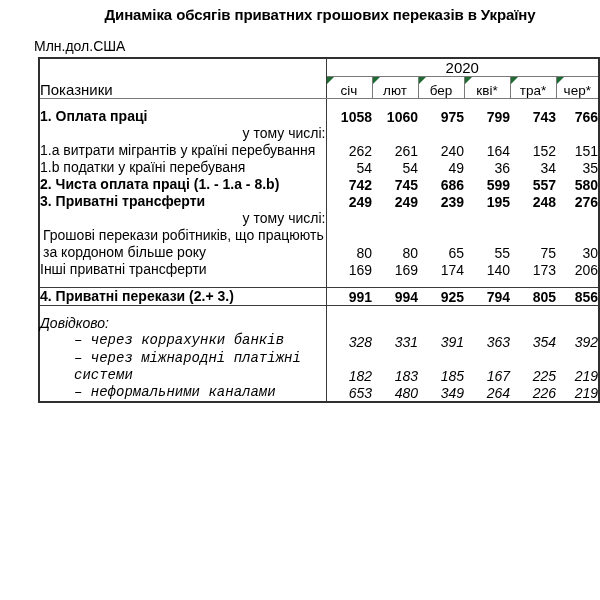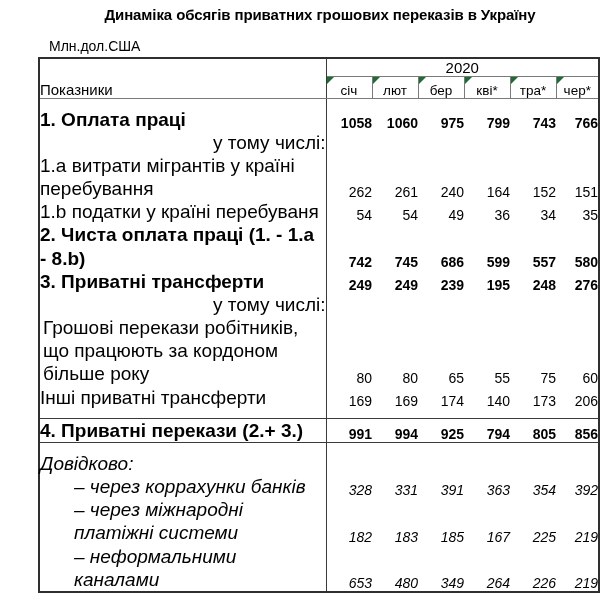--- a/index.html
+++ b/index.html
@@ -30,21 +30,21 @@
     top: 6px;
     width: 600px;
     text-align: center;
     font-size: 15px;
     font-weight: bold;
     letter-spacing: -0.1px;
   }
 
   .units-label {
     position: absolute;
-    left: 29px;
+    left: 14px;
     top: 38px;
     font-size: 14px;
     font-weight: normal;
   }
 
   
   .tbl-wrap {
     position: absolute;
     left: 18px;
     top: 57px;
@@ -108,28 +108,28 @@
     height: 0;
     border-left: 7px solid #1f6b33;
     border-bottom: 7px solid transparent;
   }
 
   
   .lbl {
     text-align: left;
     padding: 2px 4px 3px 4px;
     line-height: 1.22;
-    font-size: 19px;
+    font-size: 14px;
   }
   .lbl.bold     { font-weight: bold; }
   .lbl.indent1  { }
   .lbl.indent2  { padding-left: 3px; }
   .lbl.center   { text-align: right; padding-left: 40px; }
   .lbl.italic   { font-style: italic; }
-  .lbl.dash     { padding-left: 34px; font-style: italic; }
+  .lbl.dash     { padding-left: 34px; font-style: italic; font-family: Liberation Mono, monospace; }
 
   .num {
     text-align: right;
     font-size: 14px;
     padding: 2px 7px 3px 2px;
     white-space: nowrap;
   }
   .num.bold { font-weight: bold; }
   .num.italic { font-style: italic; }
 
@@ -272,21 +272,21 @@
           <td class="num frame-right"></td>
         </tr>
 
         <tr>
           <td class="lbl indent2 frame-left sep-v-dark">Грошові перекази робітників, що працюють за кордоном більше року</td>
           <td class="num">80</td>
           <td class="num">80</td>
           <td class="num">65</td>
           <td class="num">55</td>
           <td class="num">75</td>
-          <td class="num frame-right">60</td>
+          <td class="num frame-right">30</td>
         </tr>
 
         <tr>
           <td class="lbl indent1 frame-left sep-v-dark">Інші приватні  трансферти</td>
           <td class="num">169</td>
           <td class="num">169</td>
           <td class="num">174</td>
           <td class="num">140</td>
           <td class="num">173</td>
           <td class="num frame-right">206</td>

